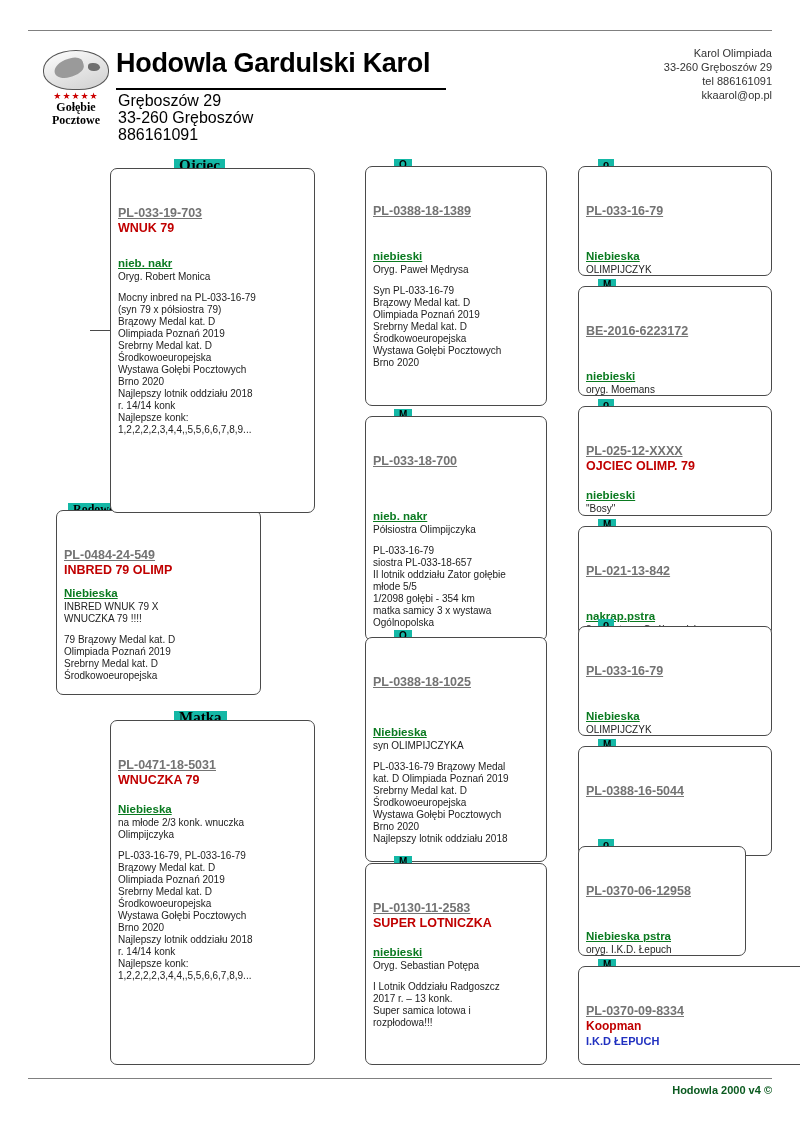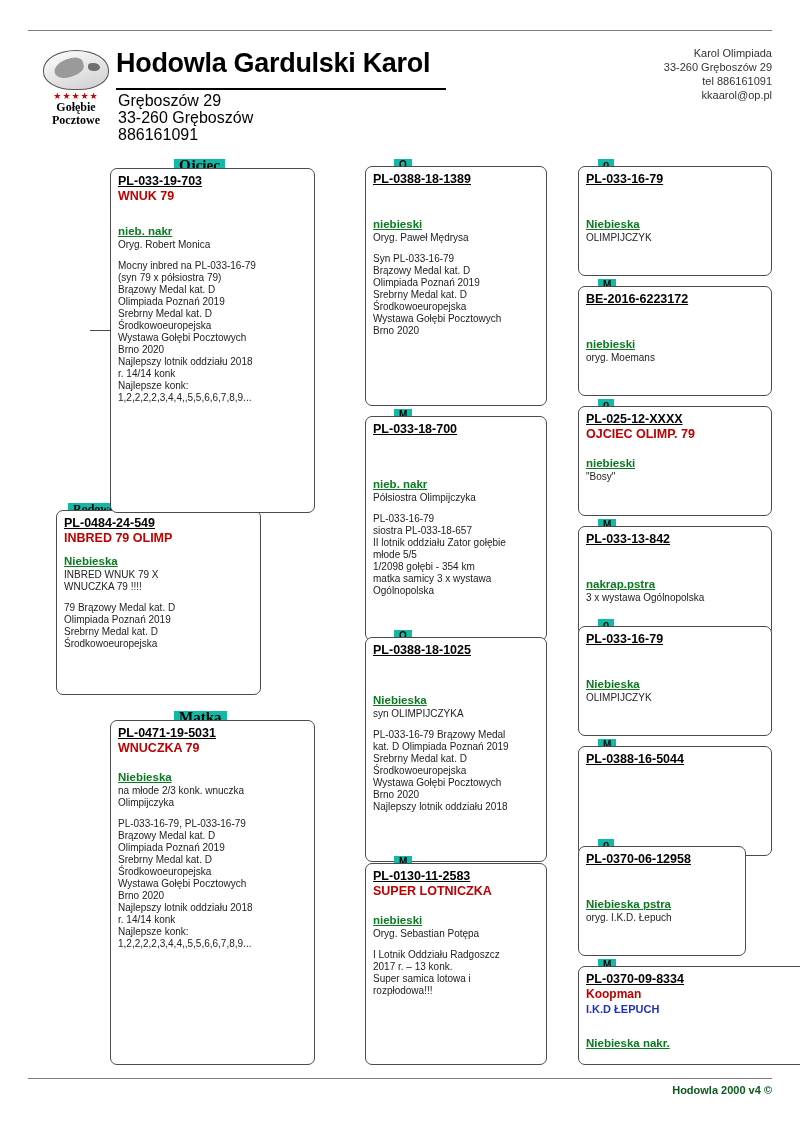--- a/index.html
+++ b/index.html
@@ -76,22 +76,22 @@
     font-family:"Liberation Serif", serif;
     font-weight:bold;
     padding:0 5px;
     line-height:12px;
   }
   .cap.small { font-family:"Liberation Sans", sans-serif; font-weight:bold; font-size:10px; }
   .cap.big { font-size:15px; }
   .cap.mid { font-size:12px; }
 
   .ring {
-    color:#000000; font-weight:bold; font-size:12.5px; line-height:15px;
-    text-decoration:underline; display:block;
+    color:#737373; font-weight:bold; font-size:12.5px; line-height:15px;
+    text-decoration:underline; display:block;margin-top:32px;
   }
   .name {
     color:#c00000; font-weight:bold; font-size:12.5px; line-height:15px; display:block;
   }
   .color {
     color:#0a7a20; font-weight:bold; font-size:11.5px; line-height:15px;
     text-decoration:underline; display:block; margin-top:8px;
   }
   .color.tight { margin-top:4px; }
   .note { font-size:10px; line-height:12px; color:#222; display:block; }
@@ -171,21 +171,21 @@
 Wystawa Gołębi Pocztowych
 Brno 2020
 Najlepszy lotnik oddziału 2018
 r. 14/14 konk
 Najlepsze konk:
 1,2,2,2,2,3,4,4,,5,5,6,6,7,8,9...</span>
   </div>
 
   <div class="cap big" style="left:146px; top:681px;">Matka</div>
   <div class="box" style="left:82px; top:690px; width:205px; height:345px;">
-    <span class="ring">PL-0471-19-5031</span>
+    <span class="ring">PL-0471-18-5031</span>
     <span class="name">WNUCZKA 79</span>
     <span class="color" style="margin-top:14px;">Niebieska</span>
     <span class="note" style="white-space:pre-line;">na młode 2/3 konk. wnuczka
 Olimpijczyka</span>
     <span class="note gap" style="white-space:pre-line;">PL-033-16-79, PL-033-16-79
 Brązowy Medal kat. D
 Olimpiada Poznań 2019
 Srebrny Medal kat. D
 Środkowoeuropejska
 Wystawa Gołębi Pocztowych
@@ -267,21 +267,21 @@
   <div class="cap small" style="left:570px; top:369px;">o</div>
   <div class="box" style="left:550px; top:376px; width:194px; height:110px;">
     <span class="ring">PL-025-12-XXXX</span>
     <span class="name">OJCIEC OLIMP. 79</span>
     <span class="color tight" style="margin-top:14px;">niebieski</span>
     <span class="note">"Bosy"</span>
   </div>
 
   <div class="cap small" style="left:570px; top:489px;">M</div>
   <div class="box" style="left:550px; top:496px; width:194px; height:110px;">
-    <span class="ring">PL-033-13-842</span>
+    <span class="ring">PL-021-13-842</span>
     <span class="color" style="margin-top:30px;">nakrap.pstra</span>
     <span class="note">3 x wystawa Ogólnopolska</span>
   </div>
 
   <div class="cap small" style="left:570px; top:589px;">o</div>
   <div class="box" style="left:550px; top:596px; width:194px; height:110px;">
     <span class="ring">PL-033-16-79</span>
     <span class="color" style="margin-top:30px;">Niebieska</span>
     <span class="note">OLIMPIJCZYK</span>
   </div>

